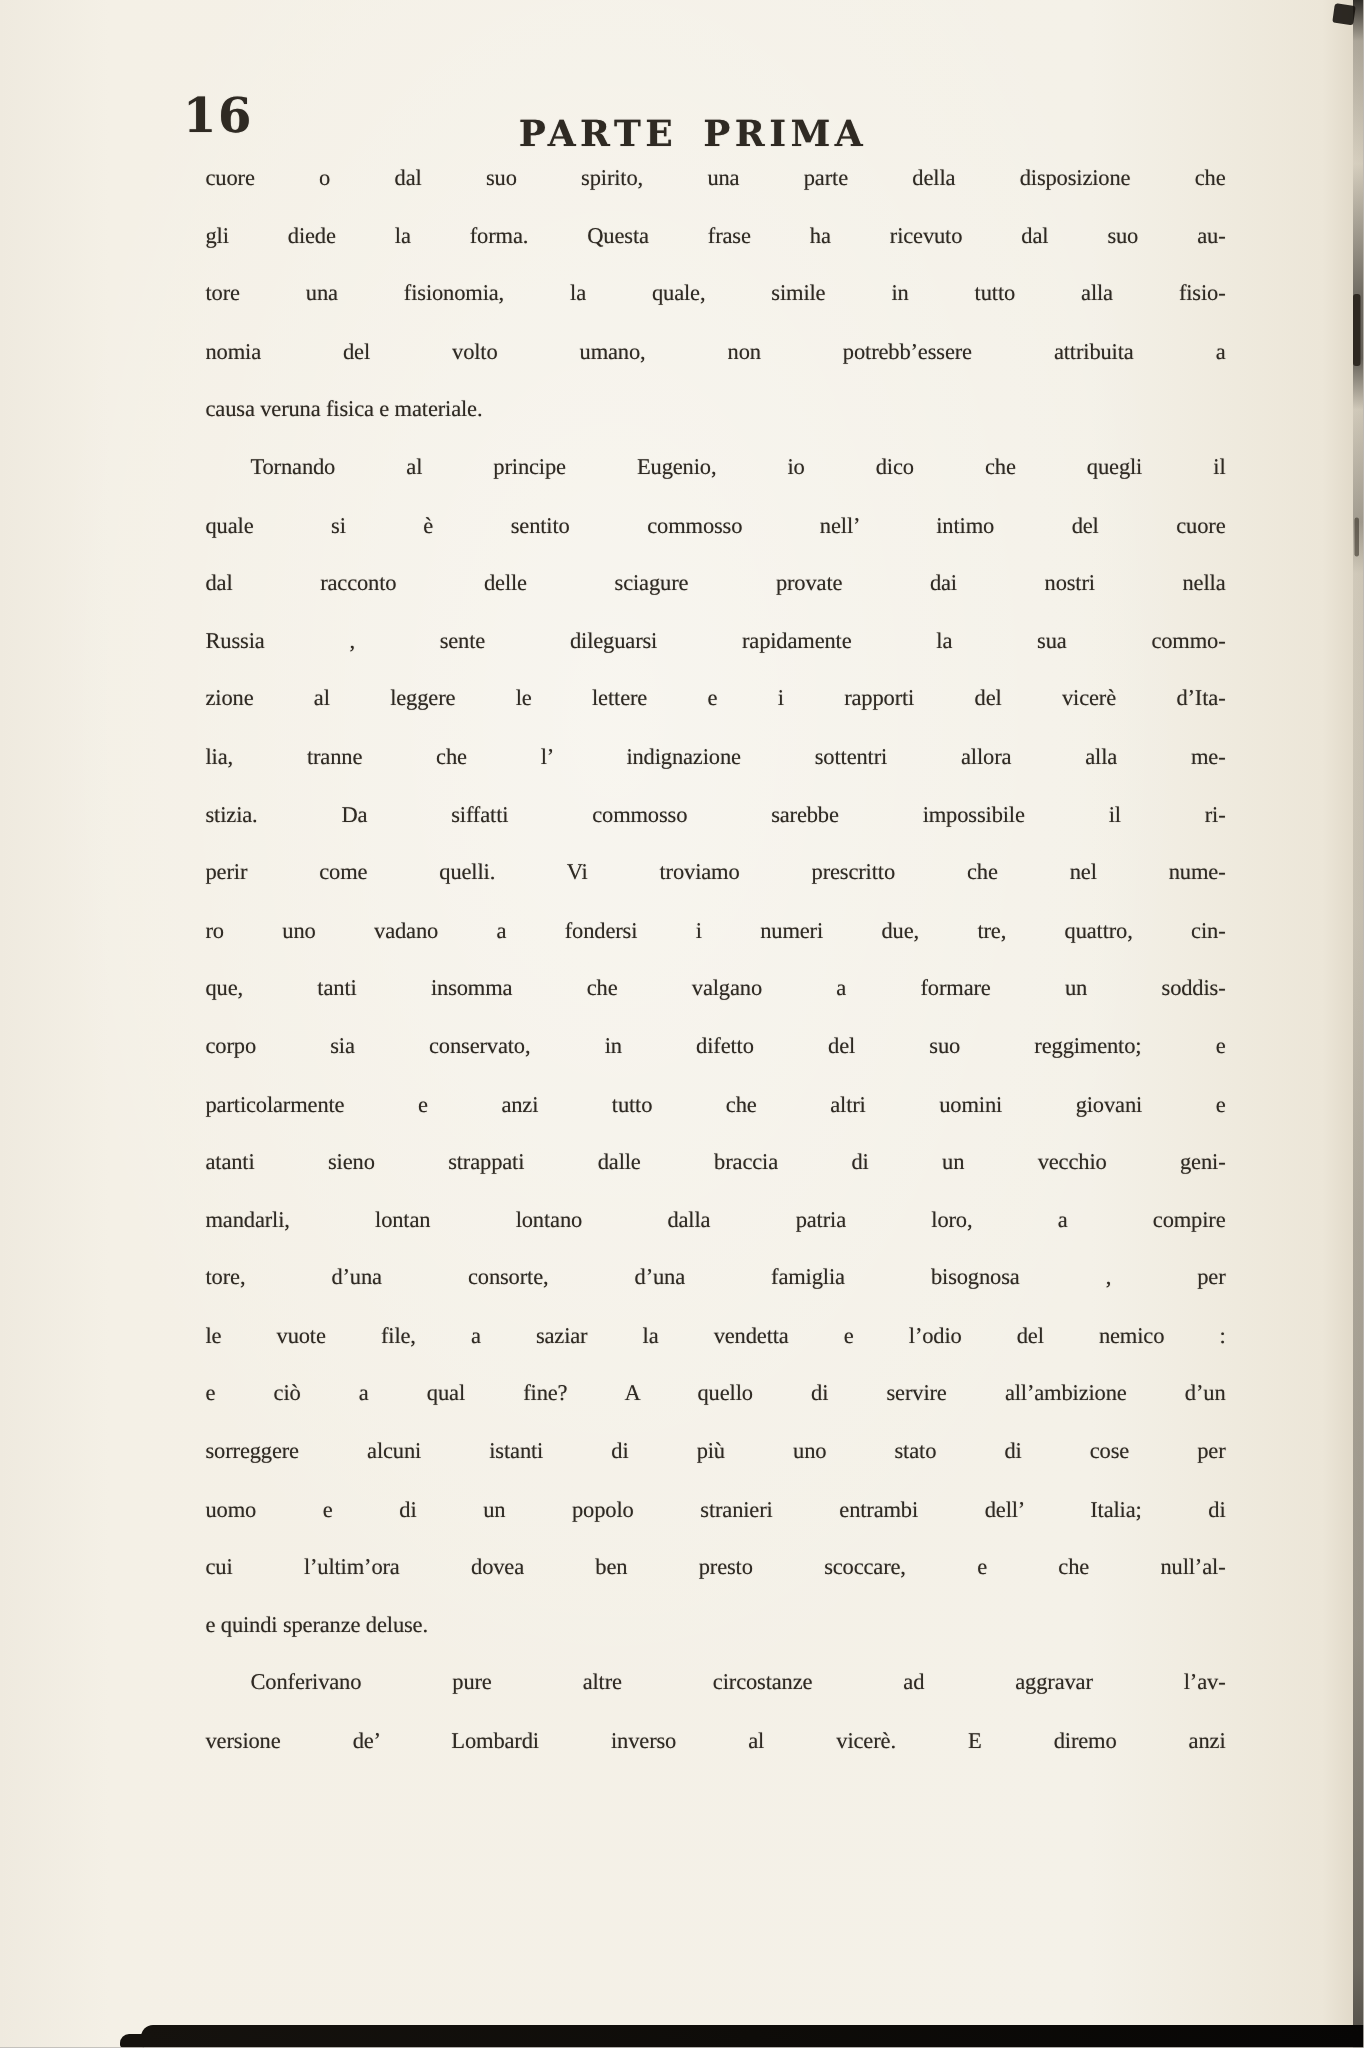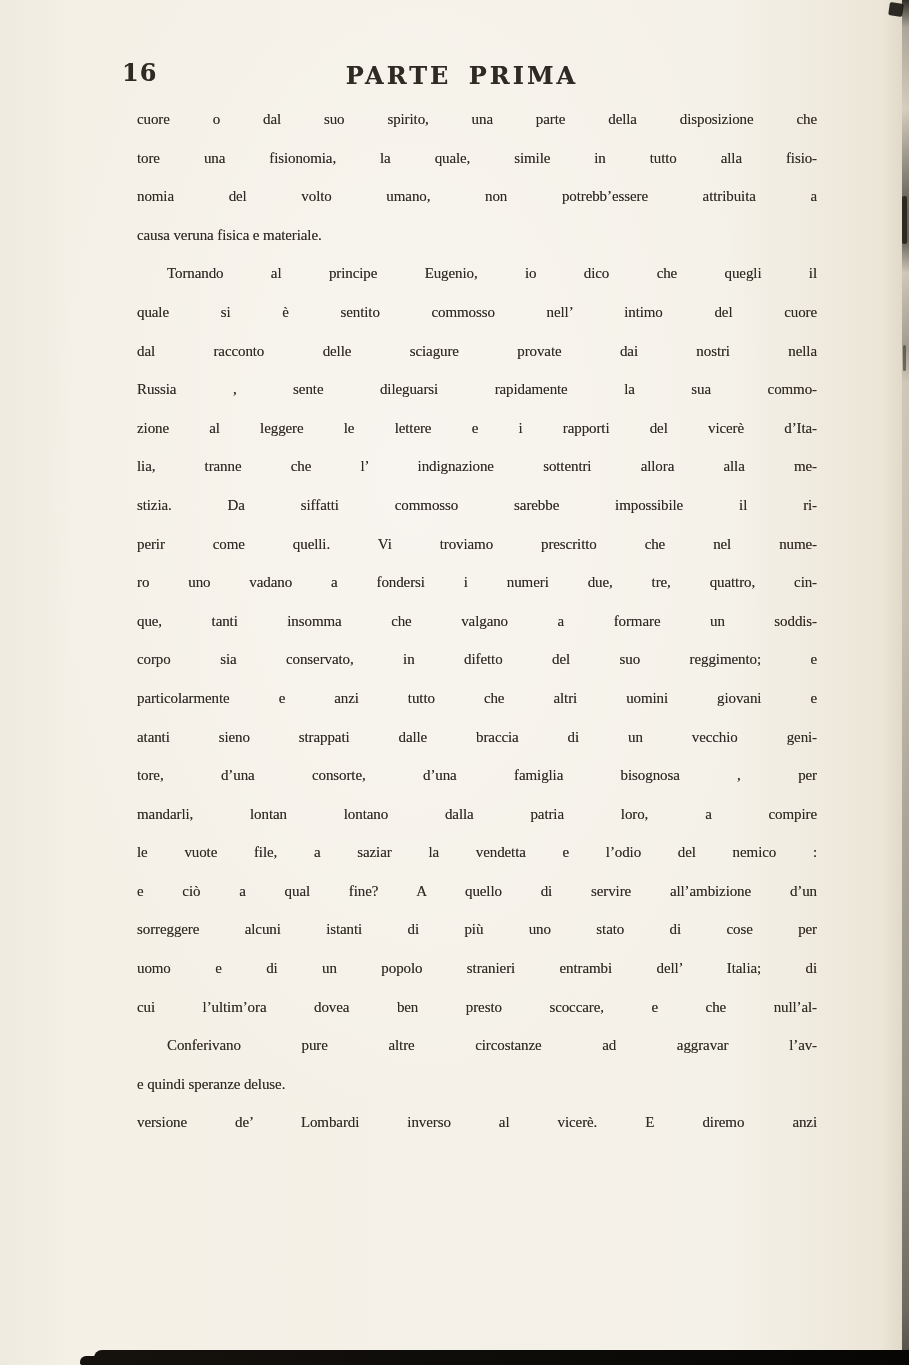--- a/index.html
+++ b/index.html
@@ -14,26 +14,26 @@
     overflow:hidden;
     font-family:"DejaVu Serif","Liberation Serif",serif;
     color:var(--ink,#2f2a23);
   }
   .header{
     position:absolute;
     left:122px;width:680px;top:58px;height:32px;
   }
   .page-number{
     position:absolute;left:0;top:0;
-    font-size:24px;font-weight:bold;
+    font-size:32px;font-weight:bold;
     letter-spacing:1px;
     text-shadow:0 0 0.6px rgba(47,42,35,0.55);
   }
   .running-title{
-    position:absolute;left:0;right:0;top:3px;
+    position:absolute;left:0;right:0;top:16px;
     text-align:center;
     font-size:24px;font-weight:bold;
     letter-spacing:3px;
     word-spacing:6px;
     text-shadow:0 0 0.6px rgba(47,42,35,0.55);
   }
   .text-body{
     position:absolute;
     left:137px;top:100px;width:680px;
     font-size:15px;
@@ -95,45 +95,46 @@
 
 <div class="page" style="--ink: #2f2a23;">
 
   <div class="header">
     <span class="page-number">16</span>
     <span class="running-title">PARTE PRIMA</span>
   </div>
 
   <div class="text-body">
       <div class="line">cuore o dal suo spirito, una parte della disposizione che</div>
+      <div class="line">gli diede la forma. Questa frase ha ricevuto dal suo au-</div>
       <div class="line">tore una fisionomia, la quale, simile in tutto alla fisio-</div>
       <div class="line">nomia del volto umano, non potrebb’essere attribuita a</div>
       <div class="line last">causa veruna fisica e materiale.</div>
       <div class="line indent">Tornando al principe Eugenio, io dico che quegli il</div>
       <div class="line">quale si è sentito commosso nell’ intimo del cuore</div>
       <div class="line">dal racconto delle sciagure provate dai nostri nella</div>
       <div class="line">Russia , sente dileguarsi rapidamente la sua commo-</div>
       <div class="line">zione al leggere le lettere e i rapporti del vicerè d’Ita-</div>
       <div class="line">lia, tranne che l’ indignazione sottentri allora alla me-</div>
       <div class="line">stizia. Da siffatti commosso sarebbe impossibile il ri-</div>
       <div class="line">perir come quelli. Vi troviamo prescritto che nel nume-</div>
       <div class="line">ro uno vadano a fondersi i numeri due, tre, quattro, cin-</div>
       <div class="line">que, tanti insomma che valgano a formare un soddis-</div>
       <div class="line">corpo sia conservato, in difetto del suo reggimento; e</div>
       <div class="line">particolarmente e anzi tutto che altri uomini giovani e</div>
       <div class="line">atanti sieno strappati dalle braccia di un vecchio geni-</div>
+      <div class="line">mandarli, lontan lontano dalla patria loro, a compire</div>
       <div class="line">tore, d’una consorte, d’una famiglia bisognosa , per</div>
-      <div class="line">mandarli, lontan lontano dalla patria loro, a compire</div>
       <div class="line">le vuote file, a saziar la vendetta e l’odio del nemico :</div>
       <div class="line">e ciò a qual fine? A quello di servire all’ambizione d’un</div>
       <div class="line">sorreggere alcuni istanti di più uno stato di cose per</div>
       <div class="line">uomo e di un popolo stranieri entrambi dell’ Italia; di</div>
       <div class="line">cui l’ultim’ora dovea ben presto scoccare, e che null’al-</div>
+      <div class="line last">e quindi speranze deluse.</div>
       <div class="line indent">Conferivano pure altre circostanze ad aggravar l’av-</div>
-      <div class="line last">e quindi speranze deluse.</div>
       <div class="line">versione de’ Lombardi inverso al vicerè. E diremo anzi</div>
     </div>
 
   <div class="scan-edge-right"></div>
   <div class="corner-mark-top-right"></div>
   <div class="margin-tick-1"></div>
   <div class="margin-tick-2"></div>
   <div class="scan-bar-bottom"></div>
 
 </div>

